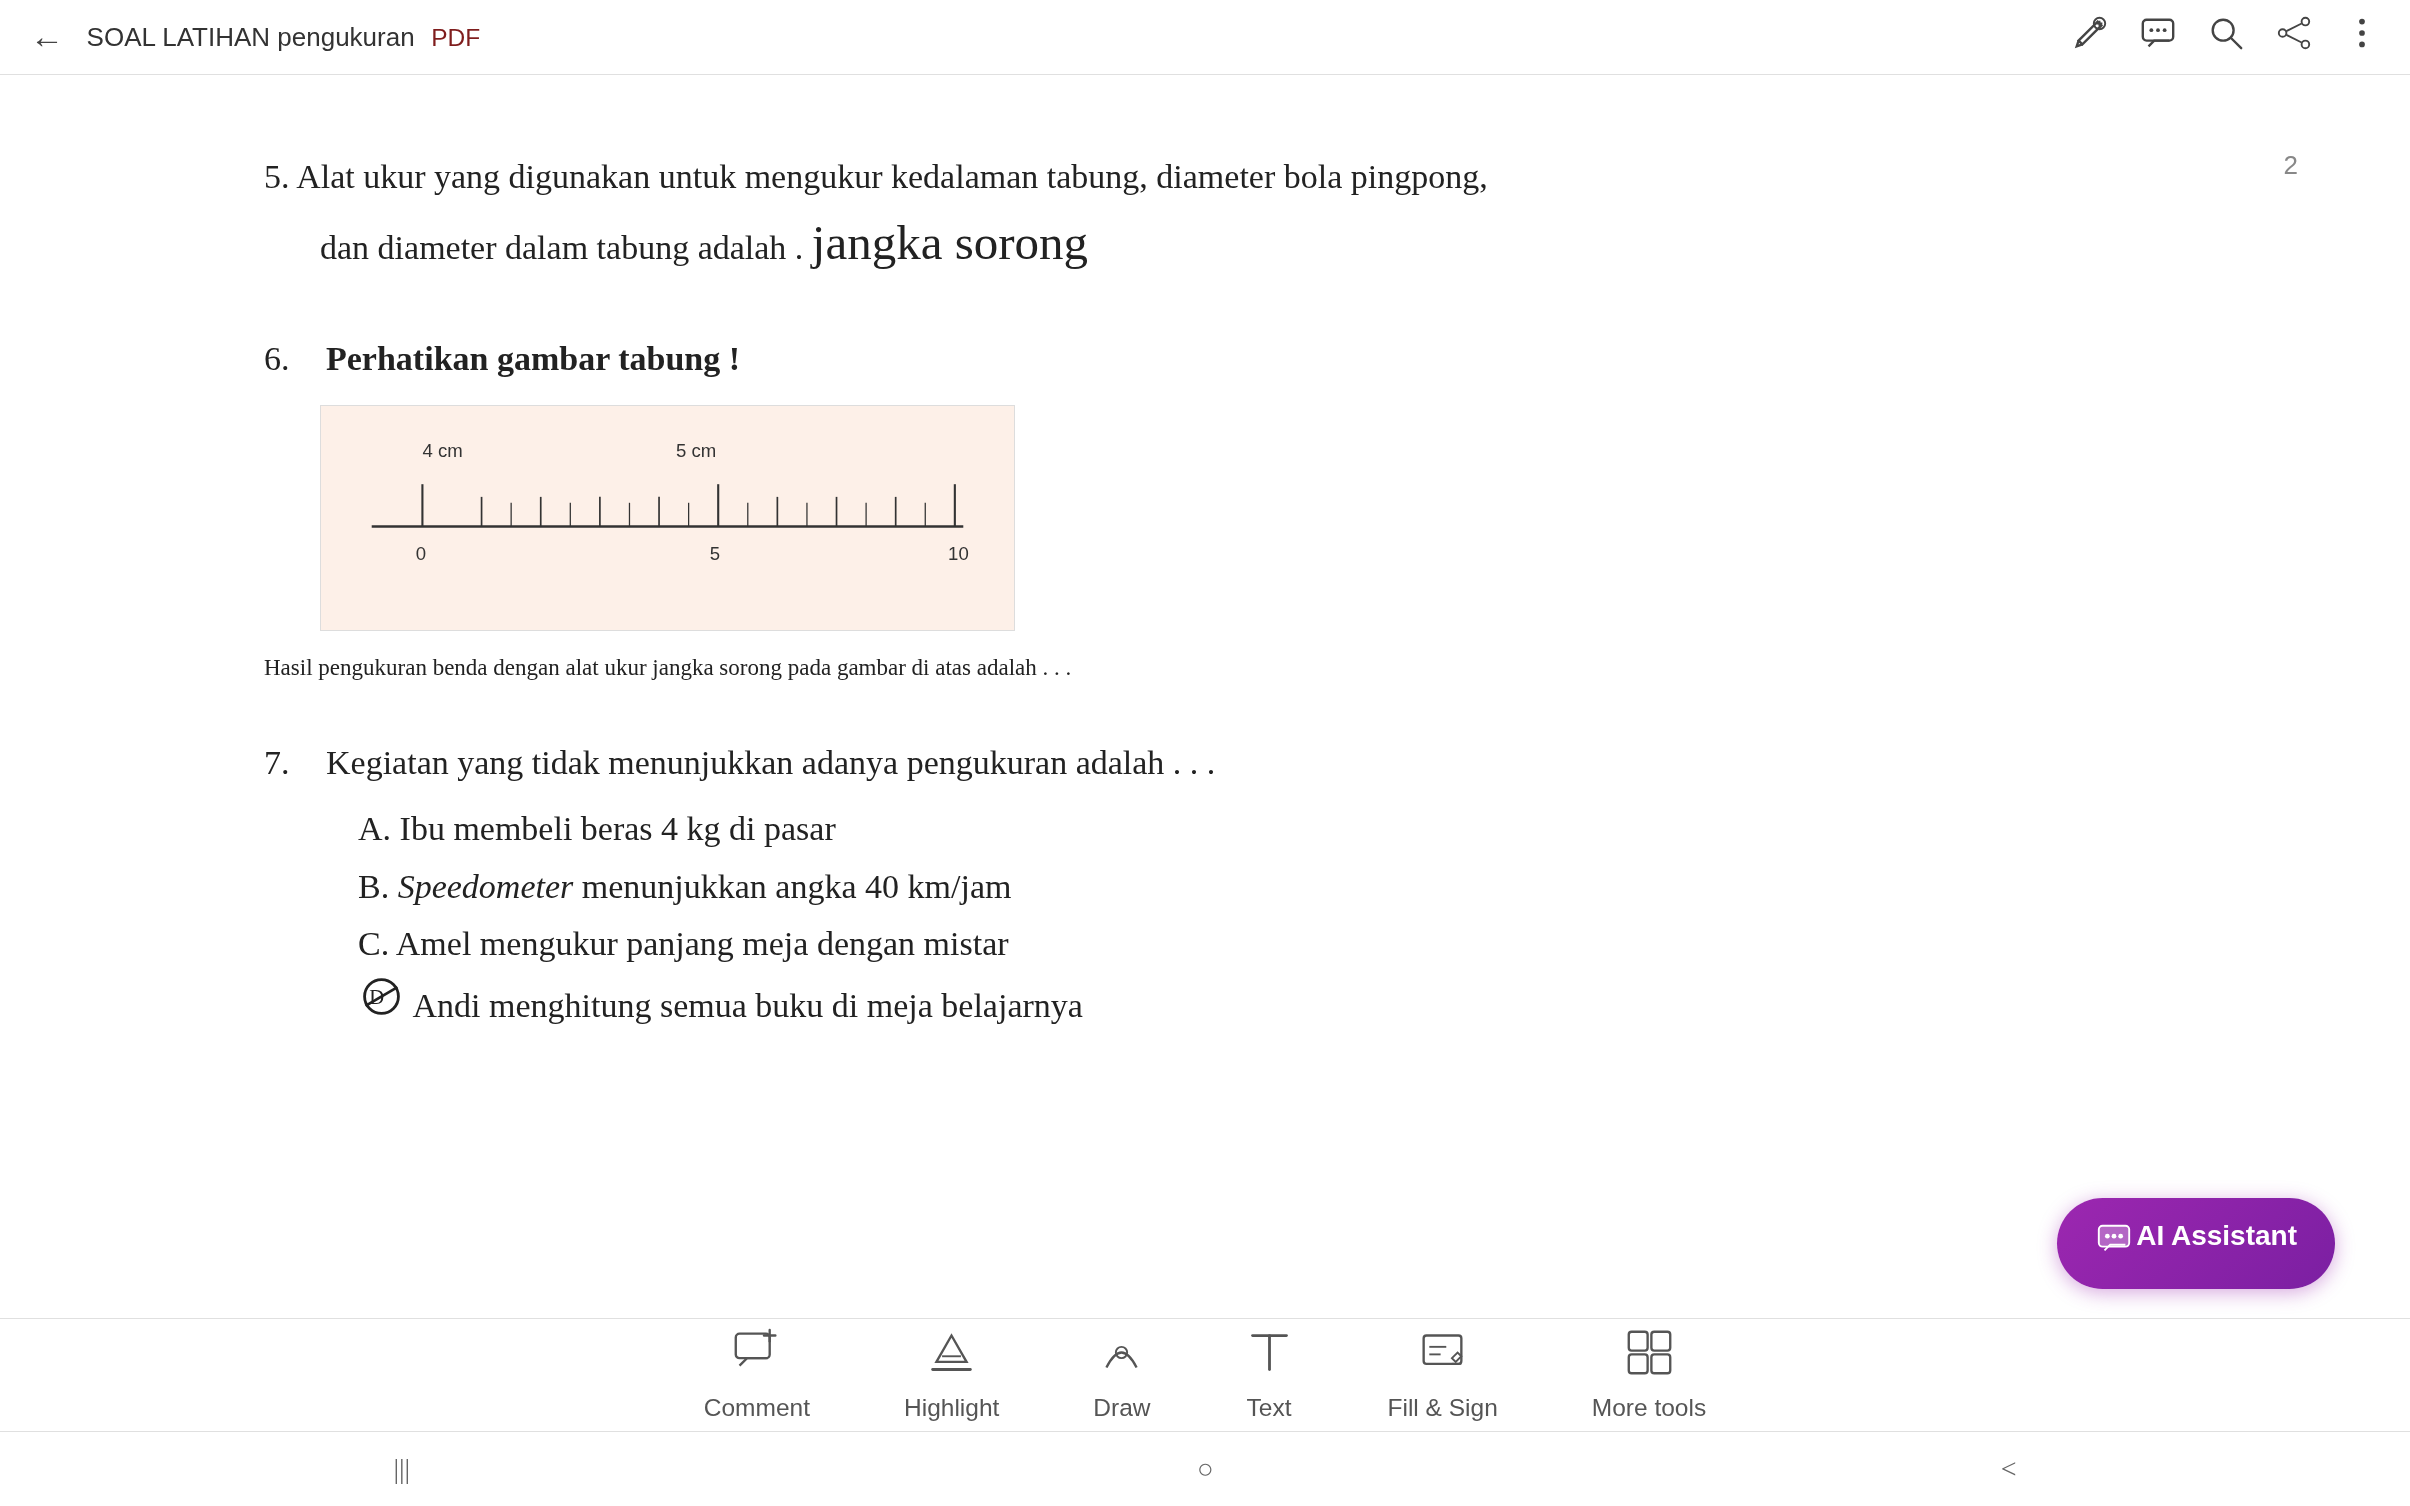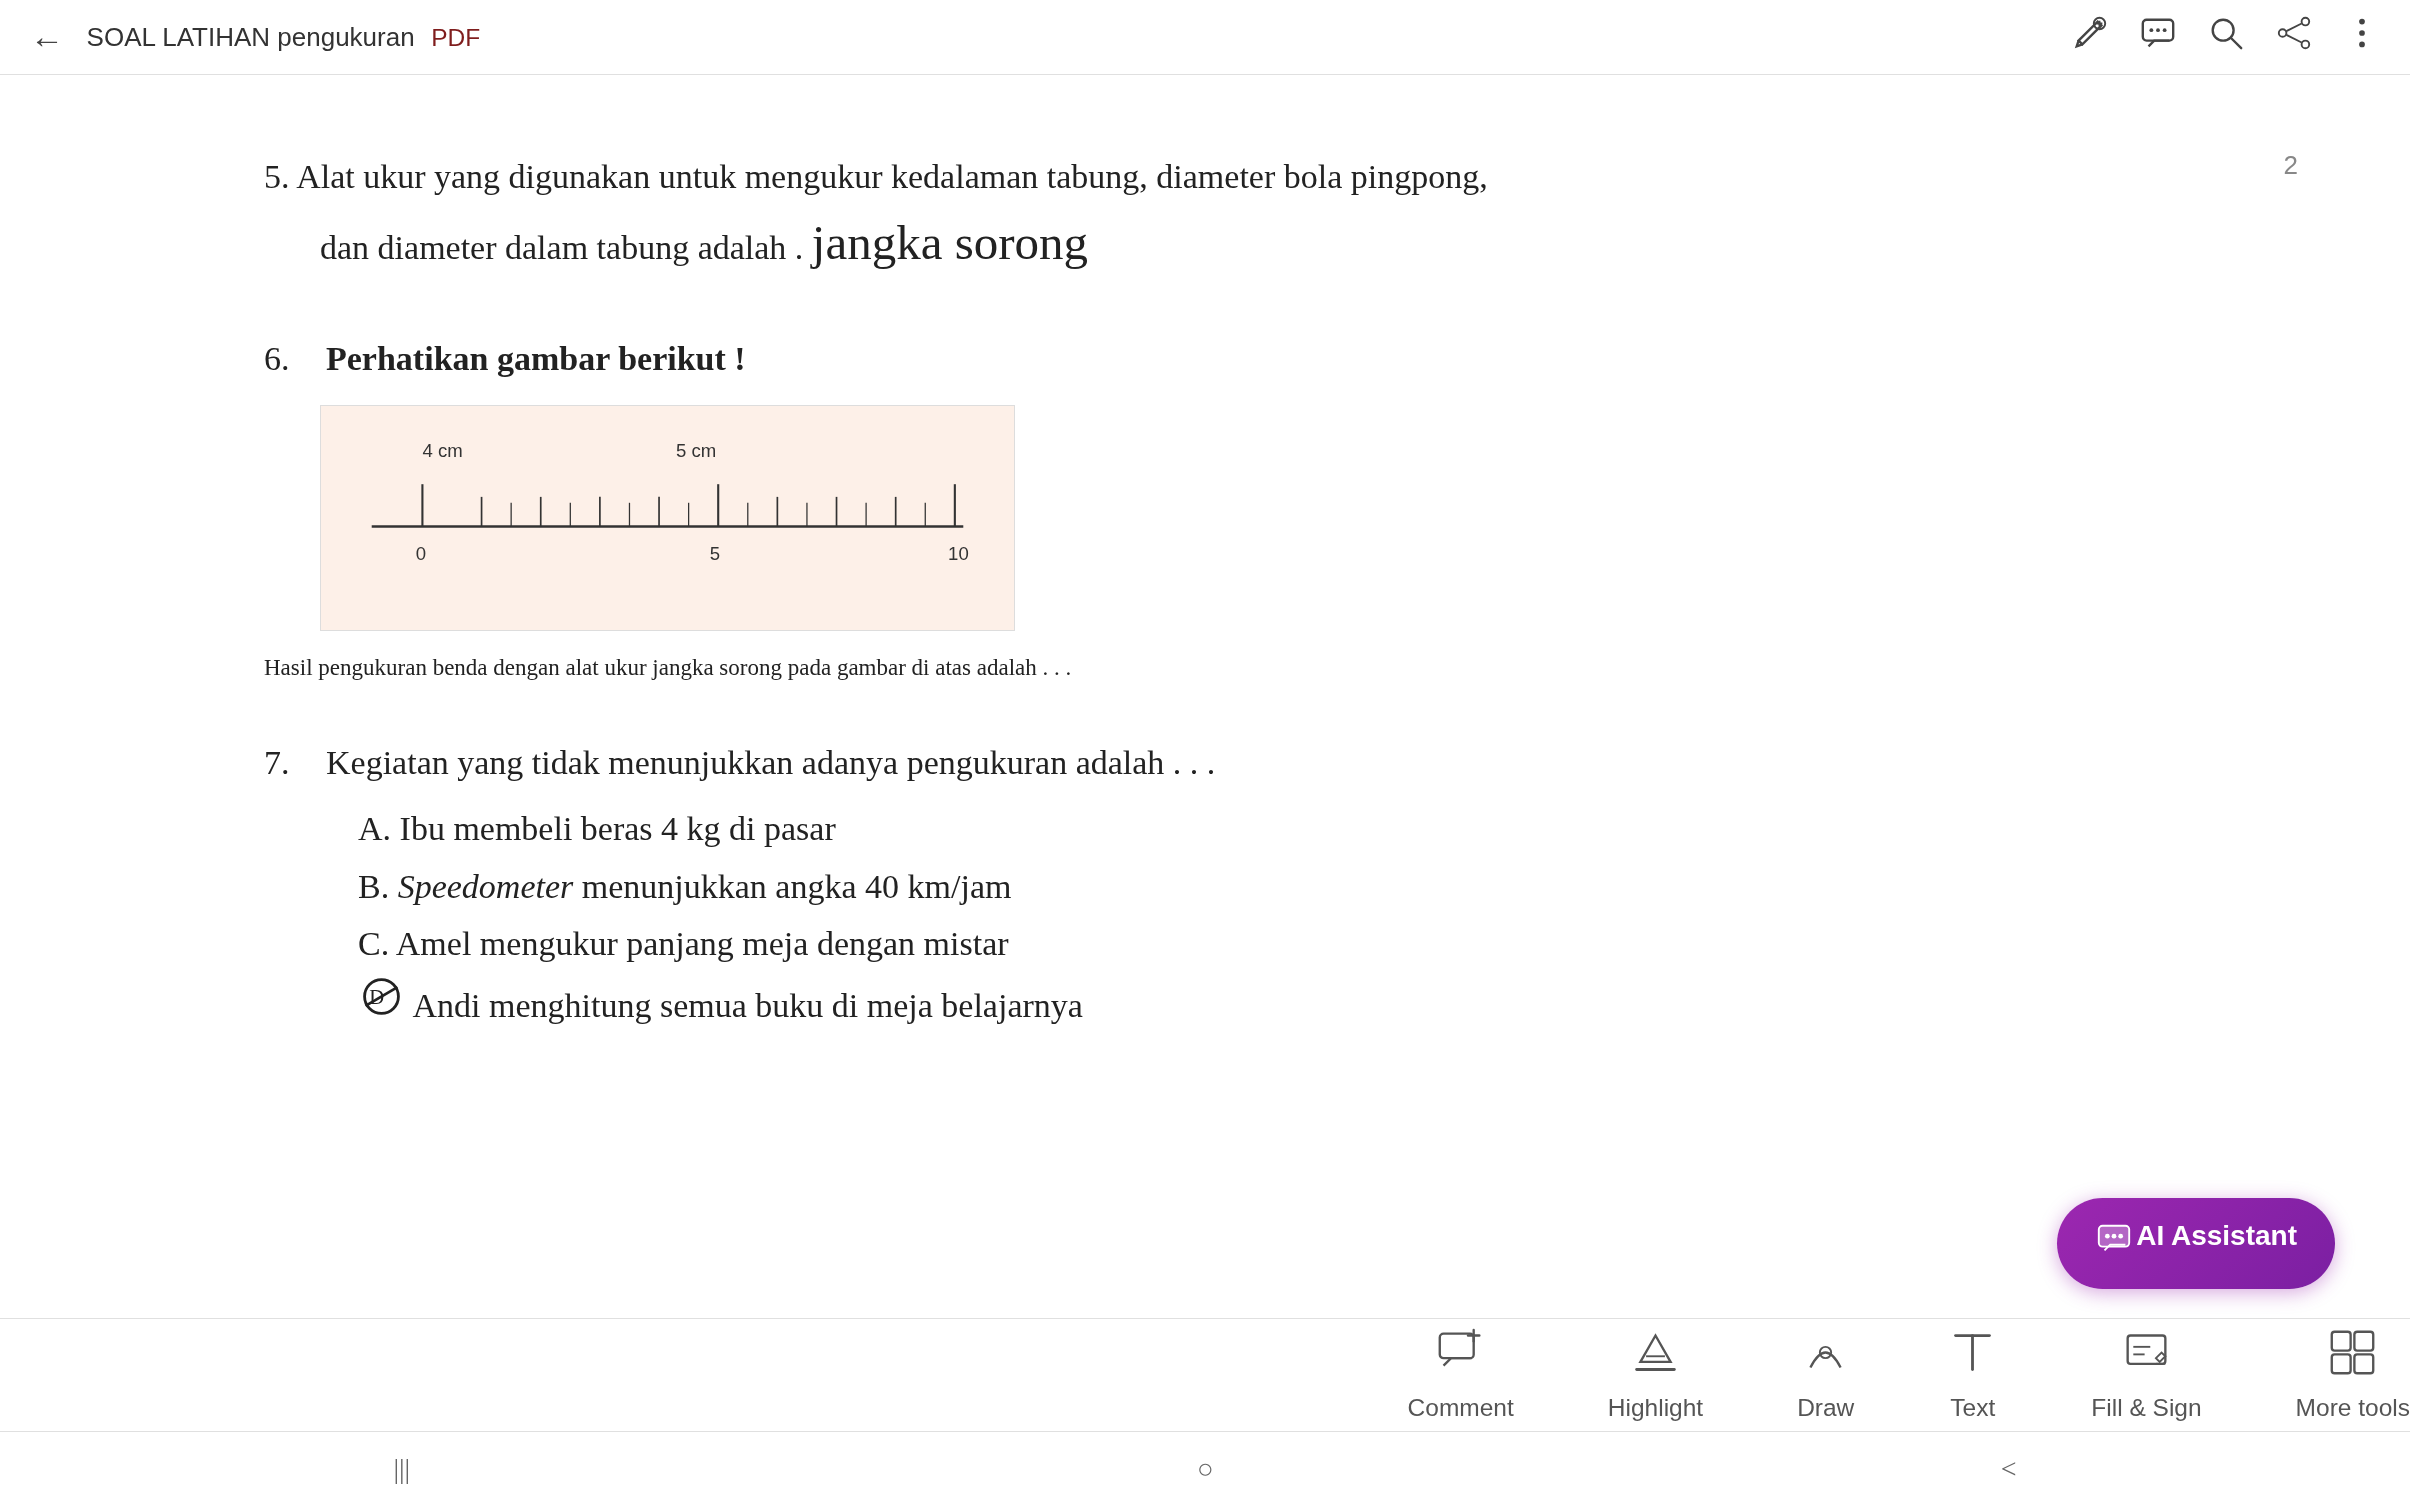--- a/index.html
+++ b/index.html
@@ -133,21 +133,21 @@
     .bottom-toolbar {
       position: fixed;
       bottom: 75px;
       left: 0;
       right: 0;
       height: 113px;
       background: #fff;
       border-top: 0.9px solid #e0e0e0;
       display: flex;
       align-items: center;
-      justify-content: flex-end;
+      justify-content: center;
       gap: 94px;
       z-index: 20;
     }
 
     .toolbar-item {
       display: flex;
       flex-direction: column;
       align-items: center;
       gap: 7.5px;
       cursor: pointer;
@@ -274,21 +274,21 @@
     <span class="question-number">5.</span>
     <span style="">Alat ukur yang digunakan untuk mengukur kedalaman tabung, diameter bola pingpong,</span><br>
     <span class="indent-text">
       <span>dan diameter dalam tabung adalah .</span>
       <span class="jangka-sorong">jangka sorong</span>
     </span>
   </div>
 
   <div class="question">
     <span class="question-number">6.</span>
-    <span style="margin-left: 28px;" class="bold-text">Perhatikan gambar berikut !</span>
+    <span style="margin-left: 28px;" class="bold-text">Perhatikan gambar tabung !</span>
 
     
     <div class="ruler-container">
       <svg class="ruler-svg" viewBox="0 0 820 200" xmlns="http://www.w3.org/2000/svg" style="font-size:36px">
 
         <text x="120" y="28" font-family="Arial" font-size="22" fill="#333">4 cm</text>
         <text x="420" y="28" font-family="Arial" font-size="22" fill="#333">5 cm</text>
 
         <line x1="60" y1="110" x2="760" y2="110" stroke="#333" stroke-width="3"></line>
 

